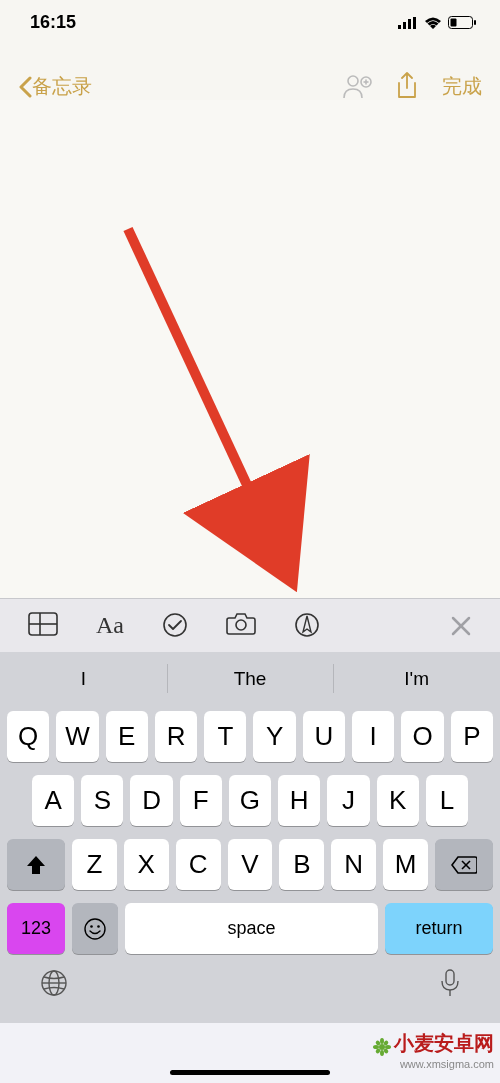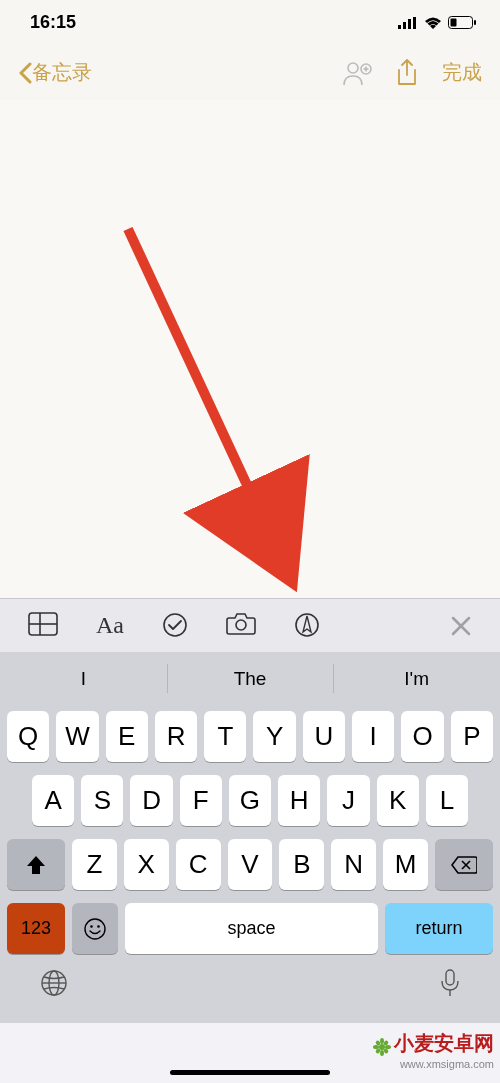--- a/index.html
+++ b/index.html
@@ -5,21 +5,21 @@
     * { margin: 0; padding: 0; box-sizing: border-box; font-family: -apple-system, 'Helvetica Neue', sans-serif; }
     body { width: 500px; height: 1083px; background: #f2f2f7; overflow: hidden; position: relative; }
 
     
     .status-bar { height: 45px; display: flex; align-items: center; justify-content: space-between; padding: 0 24px 0 30px; background: #f7f6f2; }
     .status-time { font-weight: 600; font-size: 18px; color: #000; }
     .status-right { display: flex; align-items: center; gap: 6px; }
     .signal-icon svg, .wifi-icon svg, .battery-icon svg { display: block; }
 
     
-    .nav-bar { height: 55px; display: flex; align-items: center; justify-content: space-between; padding: 0 18px; background: #f7f6f2; }
+    .nav-bar { height: 55px; display: flex; align-items: flex-end; justify-content: space-between; padding: 0 18px; background: #f7f6f2; }
     .back-btn { display: flex; align-items: center; color: #c9a24a; font-size: 20px; cursor: pointer; }
     .nav-right { display: flex; align-items: center; gap: 24px; }
     .nav-icon { color: #c9a24a; cursor: pointer; }
     .nav-icon svg { display: block; }
     .collab-icon { color: #bbb; }
     .done-btn { color: #c9a24a; font-size: 20px; font-weight: 400; cursor: pointer; }
 
     
     .note-body { height: 498px; background: #f9f8f4; position: relative; }
 
@@ -40,21 +40,21 @@
 
     
     .keyboard { background: #d2d3d8; padding: 6px 4px 4px; height: 254px; }
     .kb-row { display: flex; gap: 7px; margin-bottom: 13px; padding: 0 3px; }
     .kb-row2 { padding: 0 28px; }
     .kb-row3 { padding: 0 3px; }
     .key { flex: 1; height: 51px; background: #fff; border-radius: 6px; display: flex; align-items: center; justify-content: center; font-size: 26px; color: #000; box-shadow: 0 1px 0 rgba(0,0,0,0.3); cursor: pointer; }
     .key-fn { background: #b3b6bd; flex: 0 0 58px; }
     .key-fn svg { display: block; }
     .kb-row4 { display: flex; gap: 7px; padding: 0 3px; }
-    .key-123 { flex: 0 0 58px; font-size: 18px; background: #c2410c; }
+    .key-123 { flex: 0 0 58px; font-size: 18px; background: #d946ef; }
     .key-emoji { flex: 0 0 46px; background: #b3b6bd; }
     .key-space { flex: 1; font-size: 18px; }
     .key-return { flex: 0 0 108px; font-size: 18px; background: #7dd3fc; }
 
     
     .bottom-bar { height: 64px; background: #d2d3d8; display: flex; align-items: center; justify-content: space-between; padding: 0 40px 12px; }
     .bottom-icon { color: #555; cursor: pointer; }
     .home-indicator { position: absolute; bottom: 8px; left: 50%; transform: translateX(-50%); width: 160px; height: 5px; background: #000; border-radius: 3px; }
 
     

